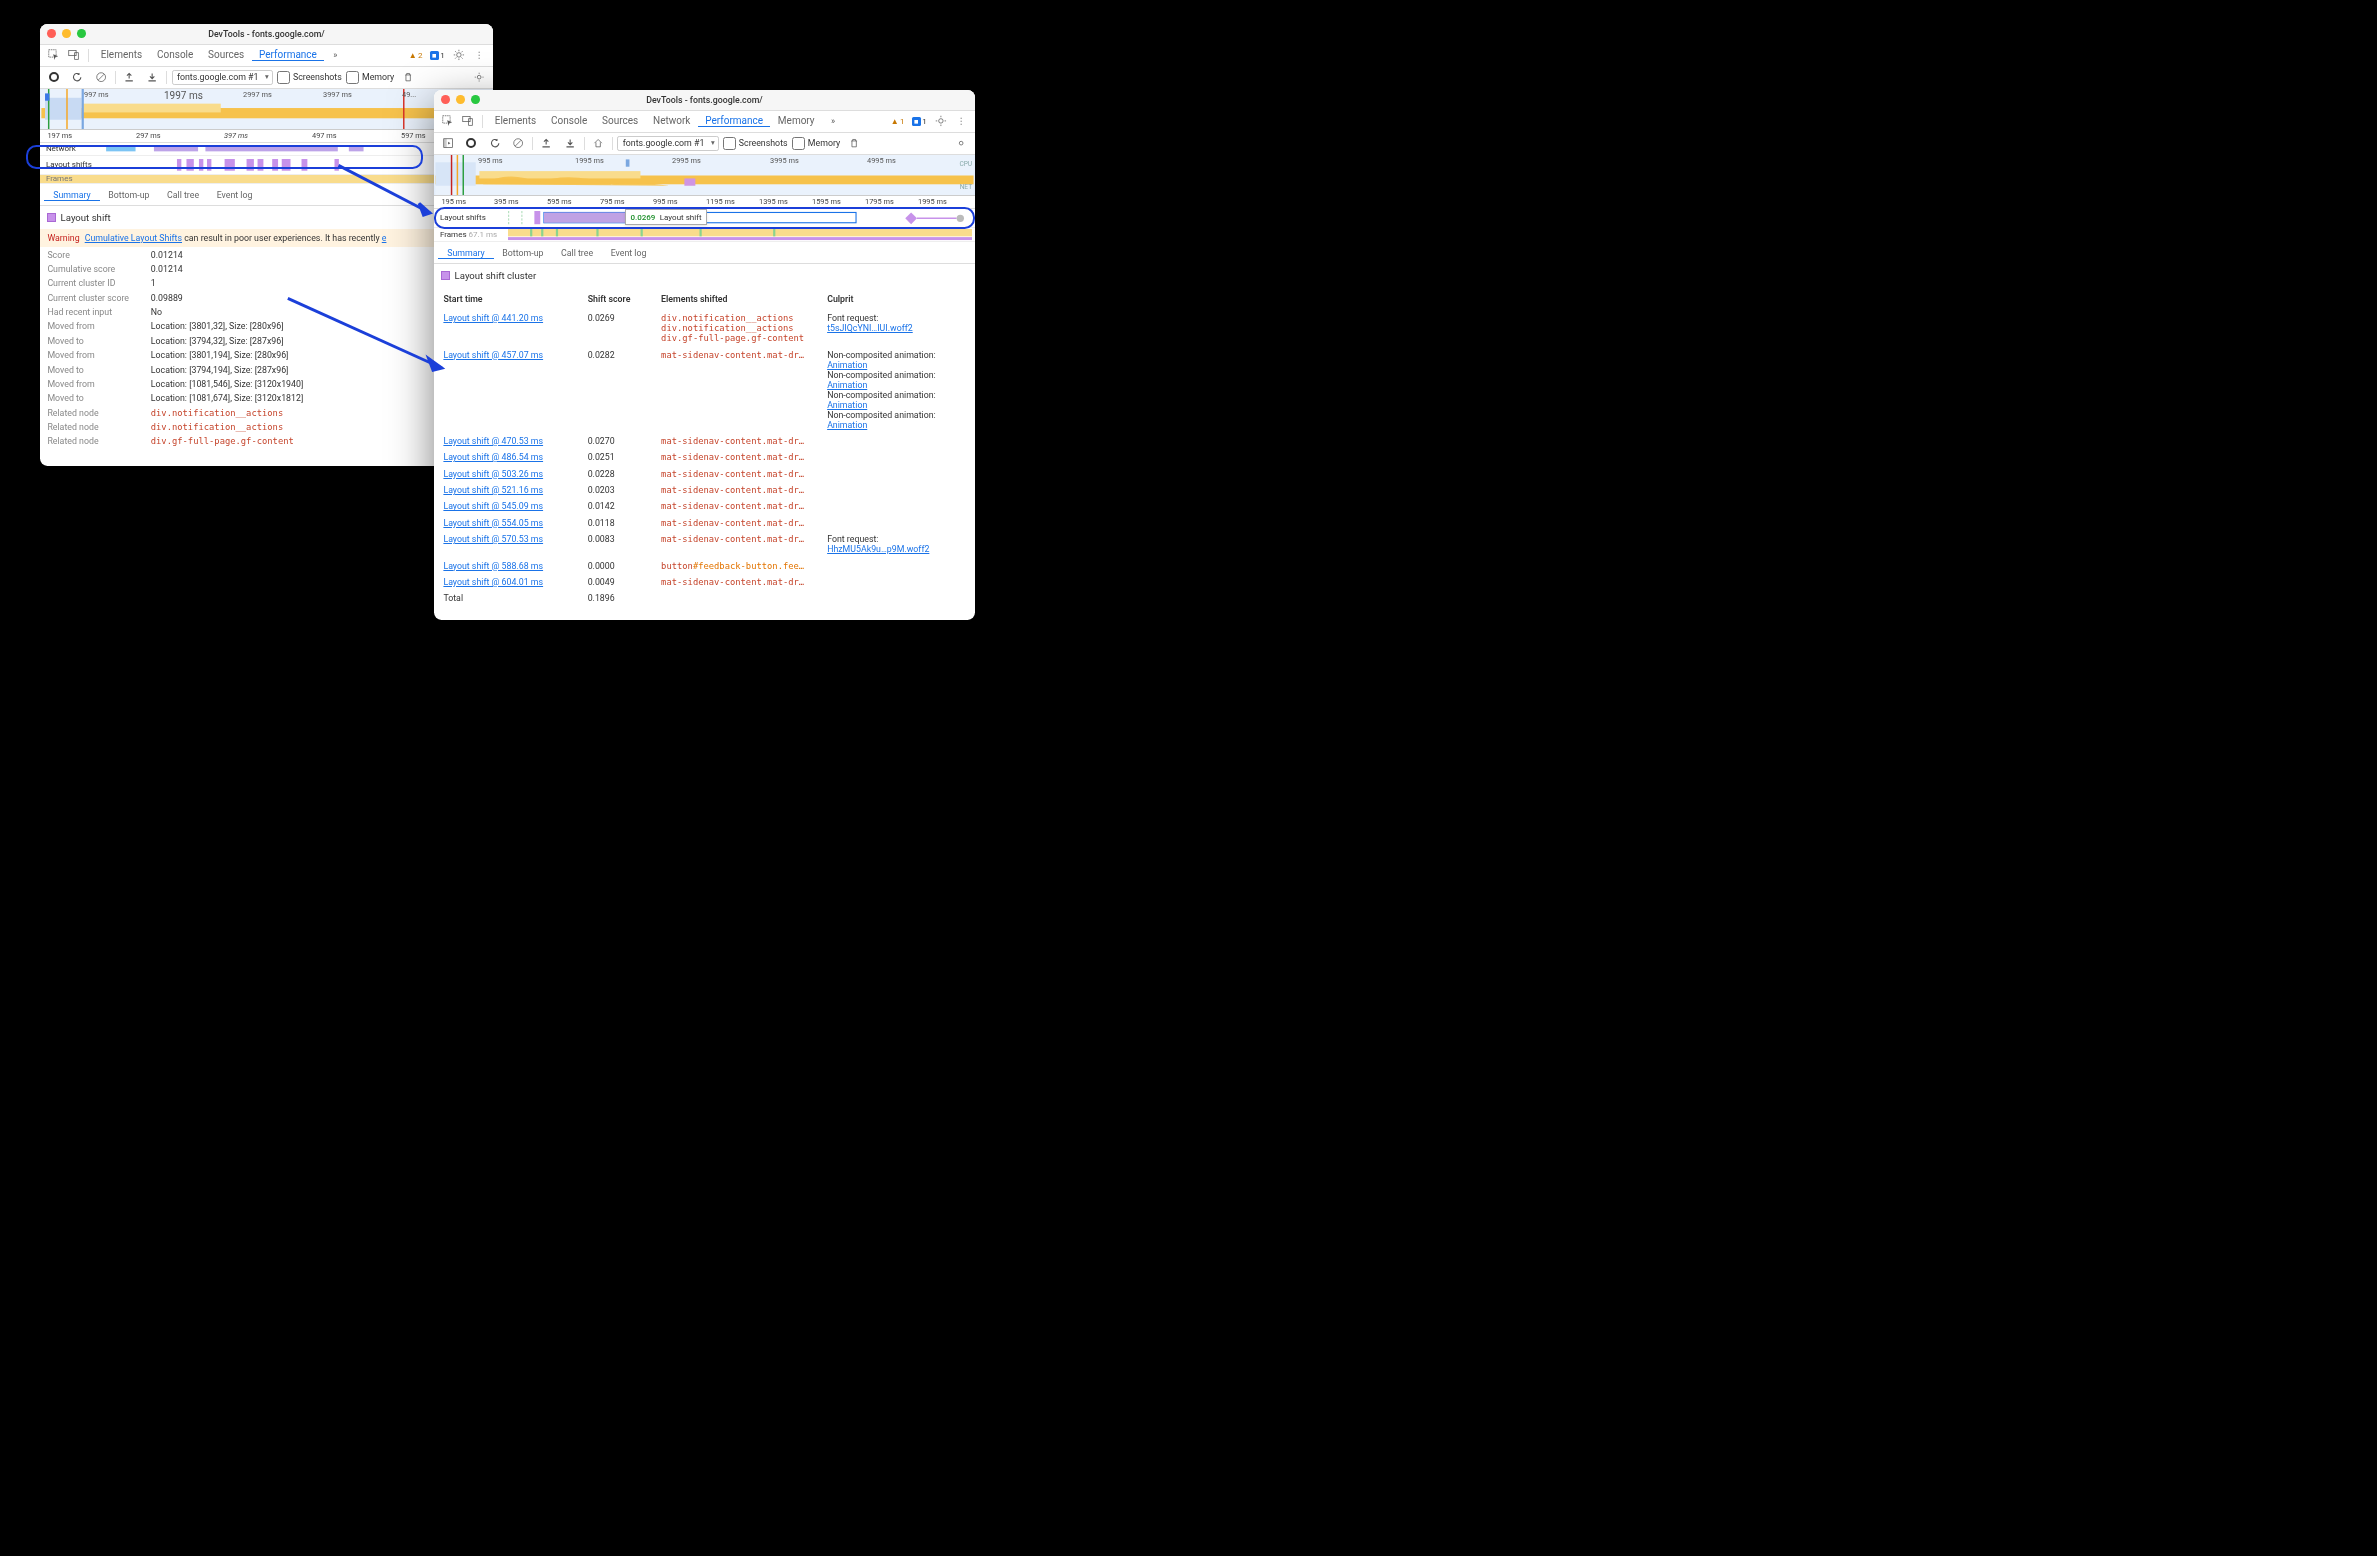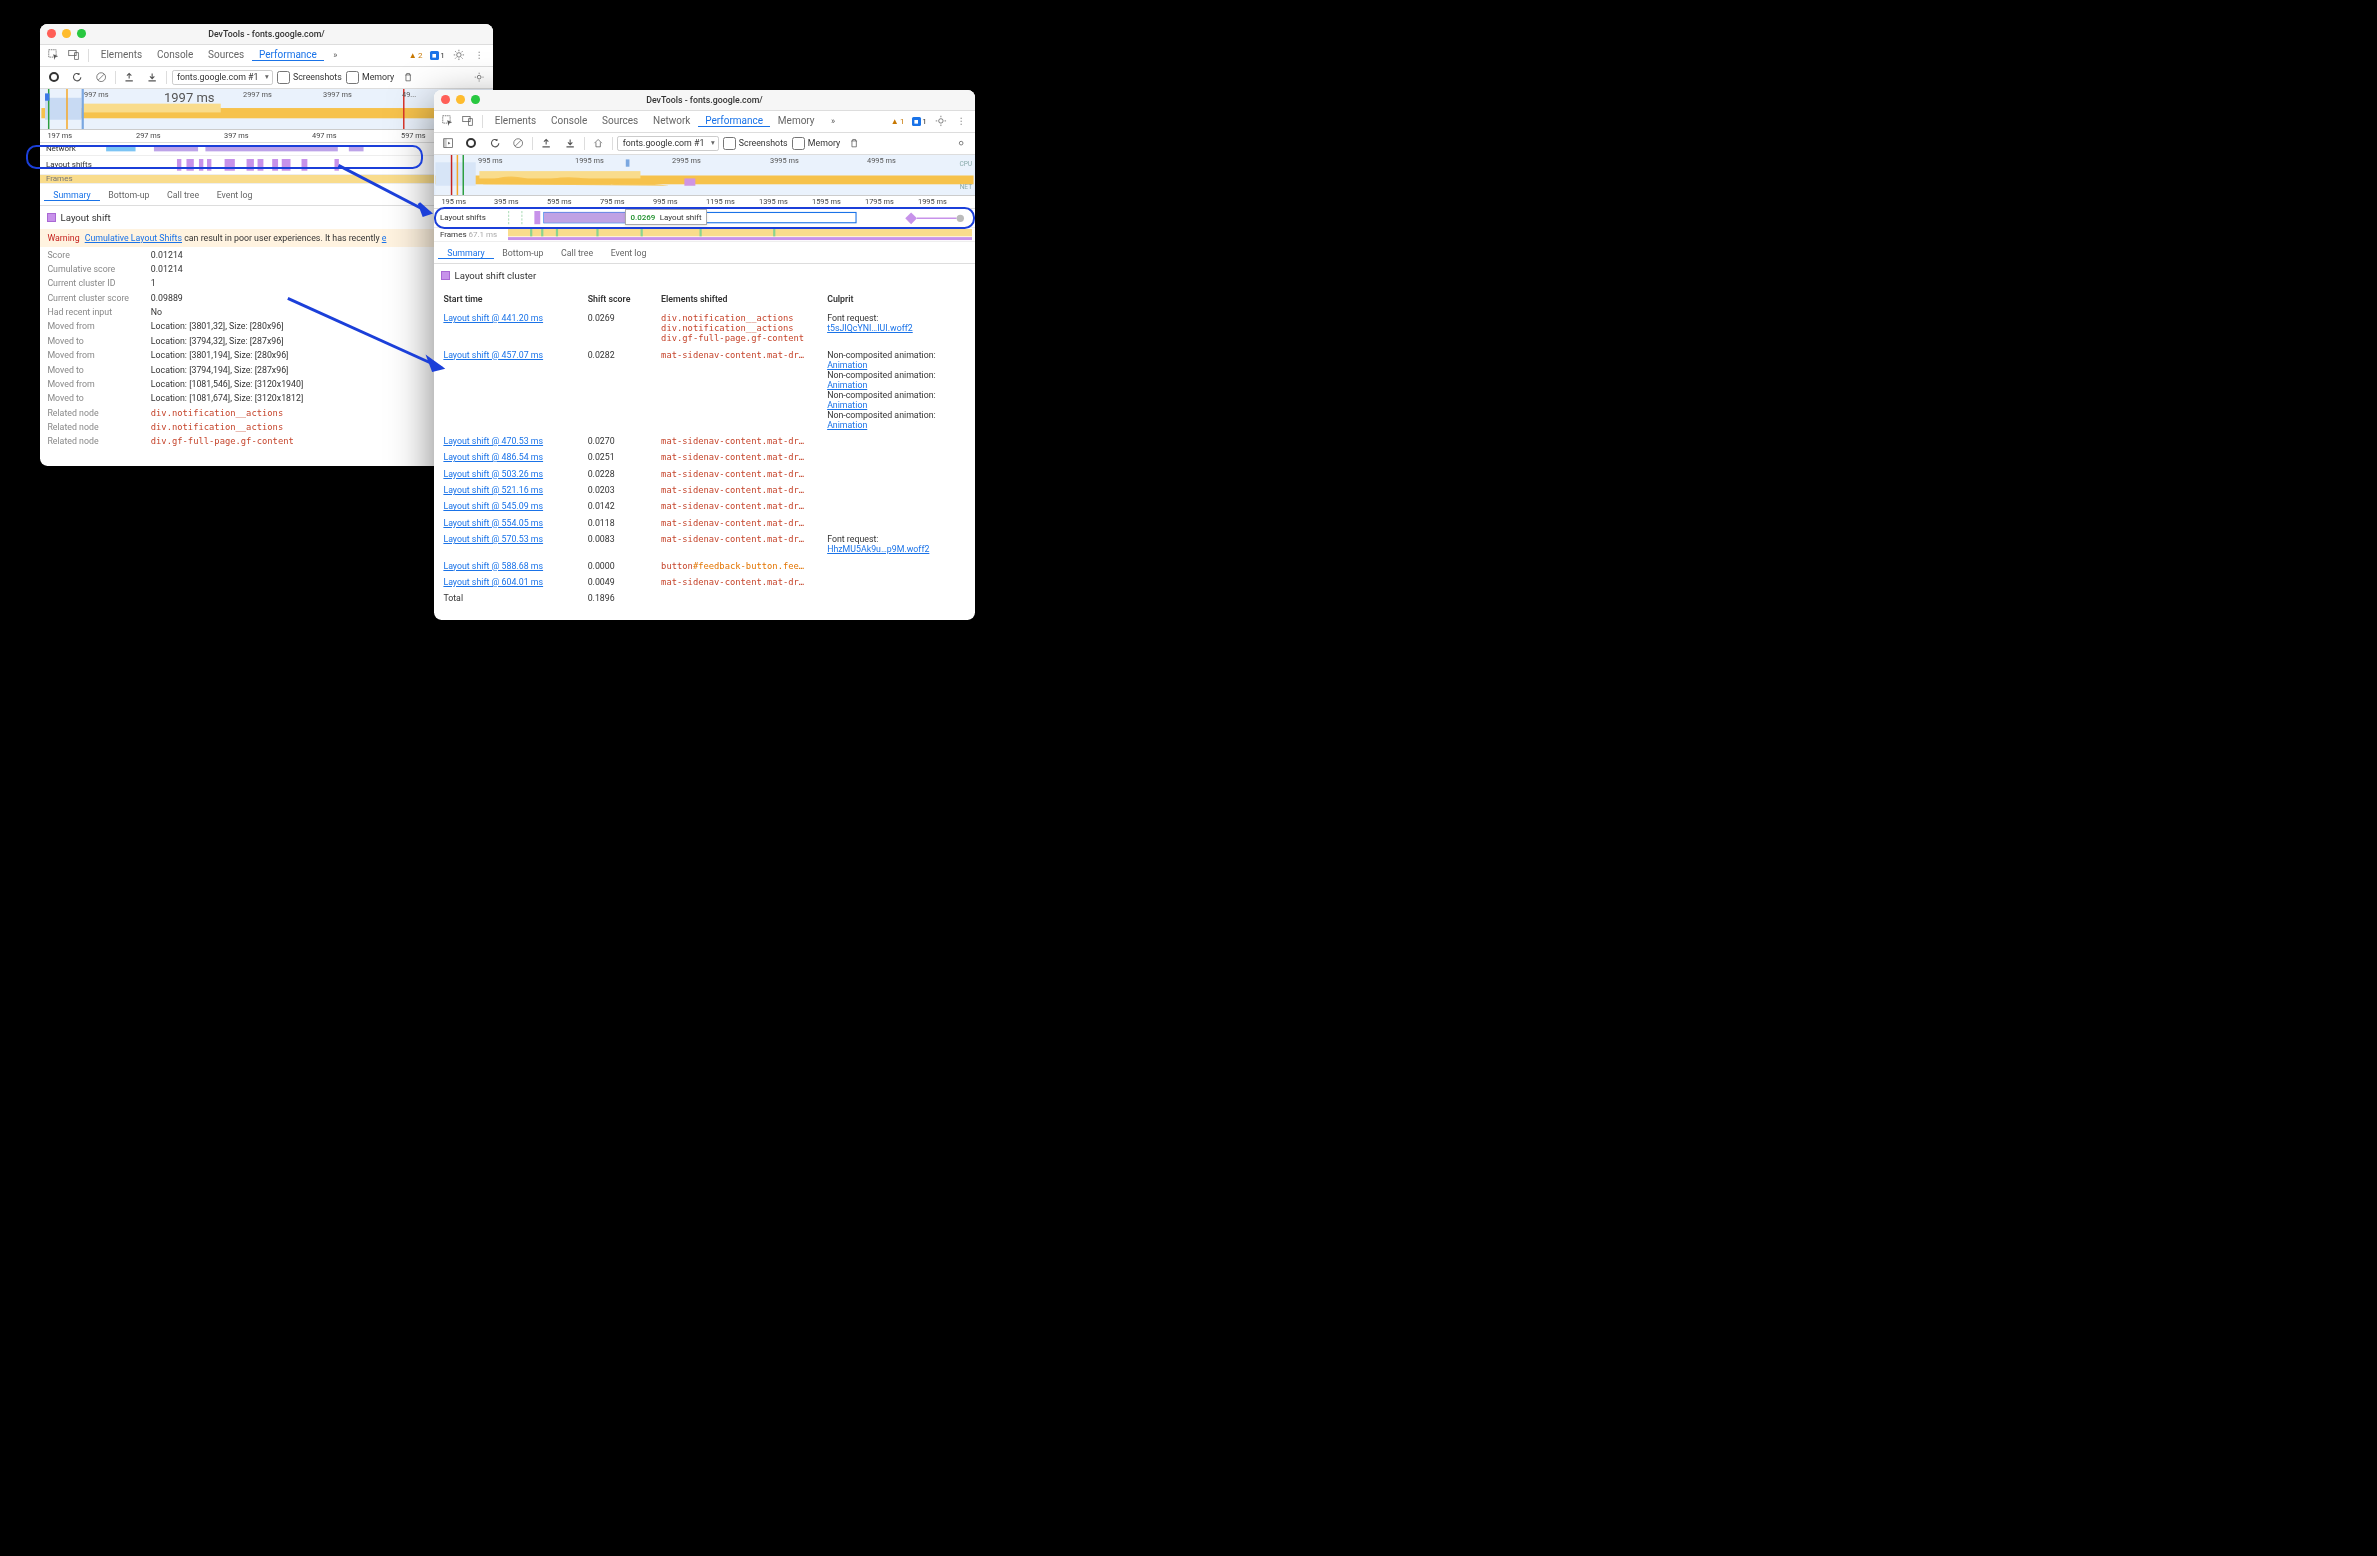--- a/index.html
+++ b/index.html
@@ -169,31 +169,31 @@
       <rect x="55" y="20" width="190" height="12" fill="#f9dc8c"></rect>
       <rect x="5" y="12" width="50" height="30" fill="#c8daf3"></rect>
       <line x1="35" y1="0" x2="35" y2="56" stroke="#f6a623" stroke-width="2"></line>
       <line x1="10" y1="0" x2="10" y2="56" stroke="#2b9e3f" stroke-width="2"></line>
       <line x1="495" y1="0" x2="495" y2="56" stroke="#d93025" stroke-width="2"></line>
       <rect x="55" y="0" width="3" height="56" fill="#7aa7e0"></rect>
       <rect x="5" y="6" width="6" height="10" fill="#3b78e7"></rect>
     </svg>
     <div id="l-miniticks">
         <span style="position: absolute; top: 1.5px; left: 44px; font-size: 7.4px; color: rgb(85, 85, 85);">997 ms</span>
-        <span style="position: absolute; top: 1.5px; left: 124px; font-size: 13px; color: rgb(85, 85, 85);">1997 ms</span>
+        <span style="position: absolute; top: 1.5px; left: 124px; font-size: 10px; color: rgb(85, 85, 85);">1997 ms</span>
         <span style="position: absolute; top: 1.5px; left: 203px; font-size: 7.4px; color: rgb(85, 85, 85);">2997 ms</span>
         <span style="position: absolute; top: 1.5px; left: 283px; font-size: 7.4px; color: rgb(85, 85, 85);">3997 ms</span>
         <span style="position: absolute; top: 1.5px; left: 362px; font-size: 7.4px; color: rgb(85, 85, 85);">49...</span>
       </div>
   </div>
   <div class="ruler">
       <div id="l-ruler"></div>
       <span style="left: 7.4px; text-align: center;">197 ms</span>
       <span style="left: 96px;">297 ms</span>
-      <span style="left: 184px;">397 ms</span>
+      <span style="left: 184px; font-style: italic;">397 ms</span>
       <span style="left: 272px;">497 ms</span>
       <span style="left: 361px;">597 ms</span>
     </div>
 
   <div class="track-row" style="height:13.2px; background:#fff;">
     <span class="row-label">Network</span>
     <svg style="position:absolute;left:66px;top:1.5px" width="368" height="10.3" viewBox="0 0 500 14">
       <rect x="0" y="2" width="40" height="8" fill="#7cc4f4"></rect>
       <rect x="65" y="2" width="60" height="8" fill="#bda3e8"></rect>
       <rect x="135" y="2" width="180" height="8" fill="#bda3e8"></rect>

